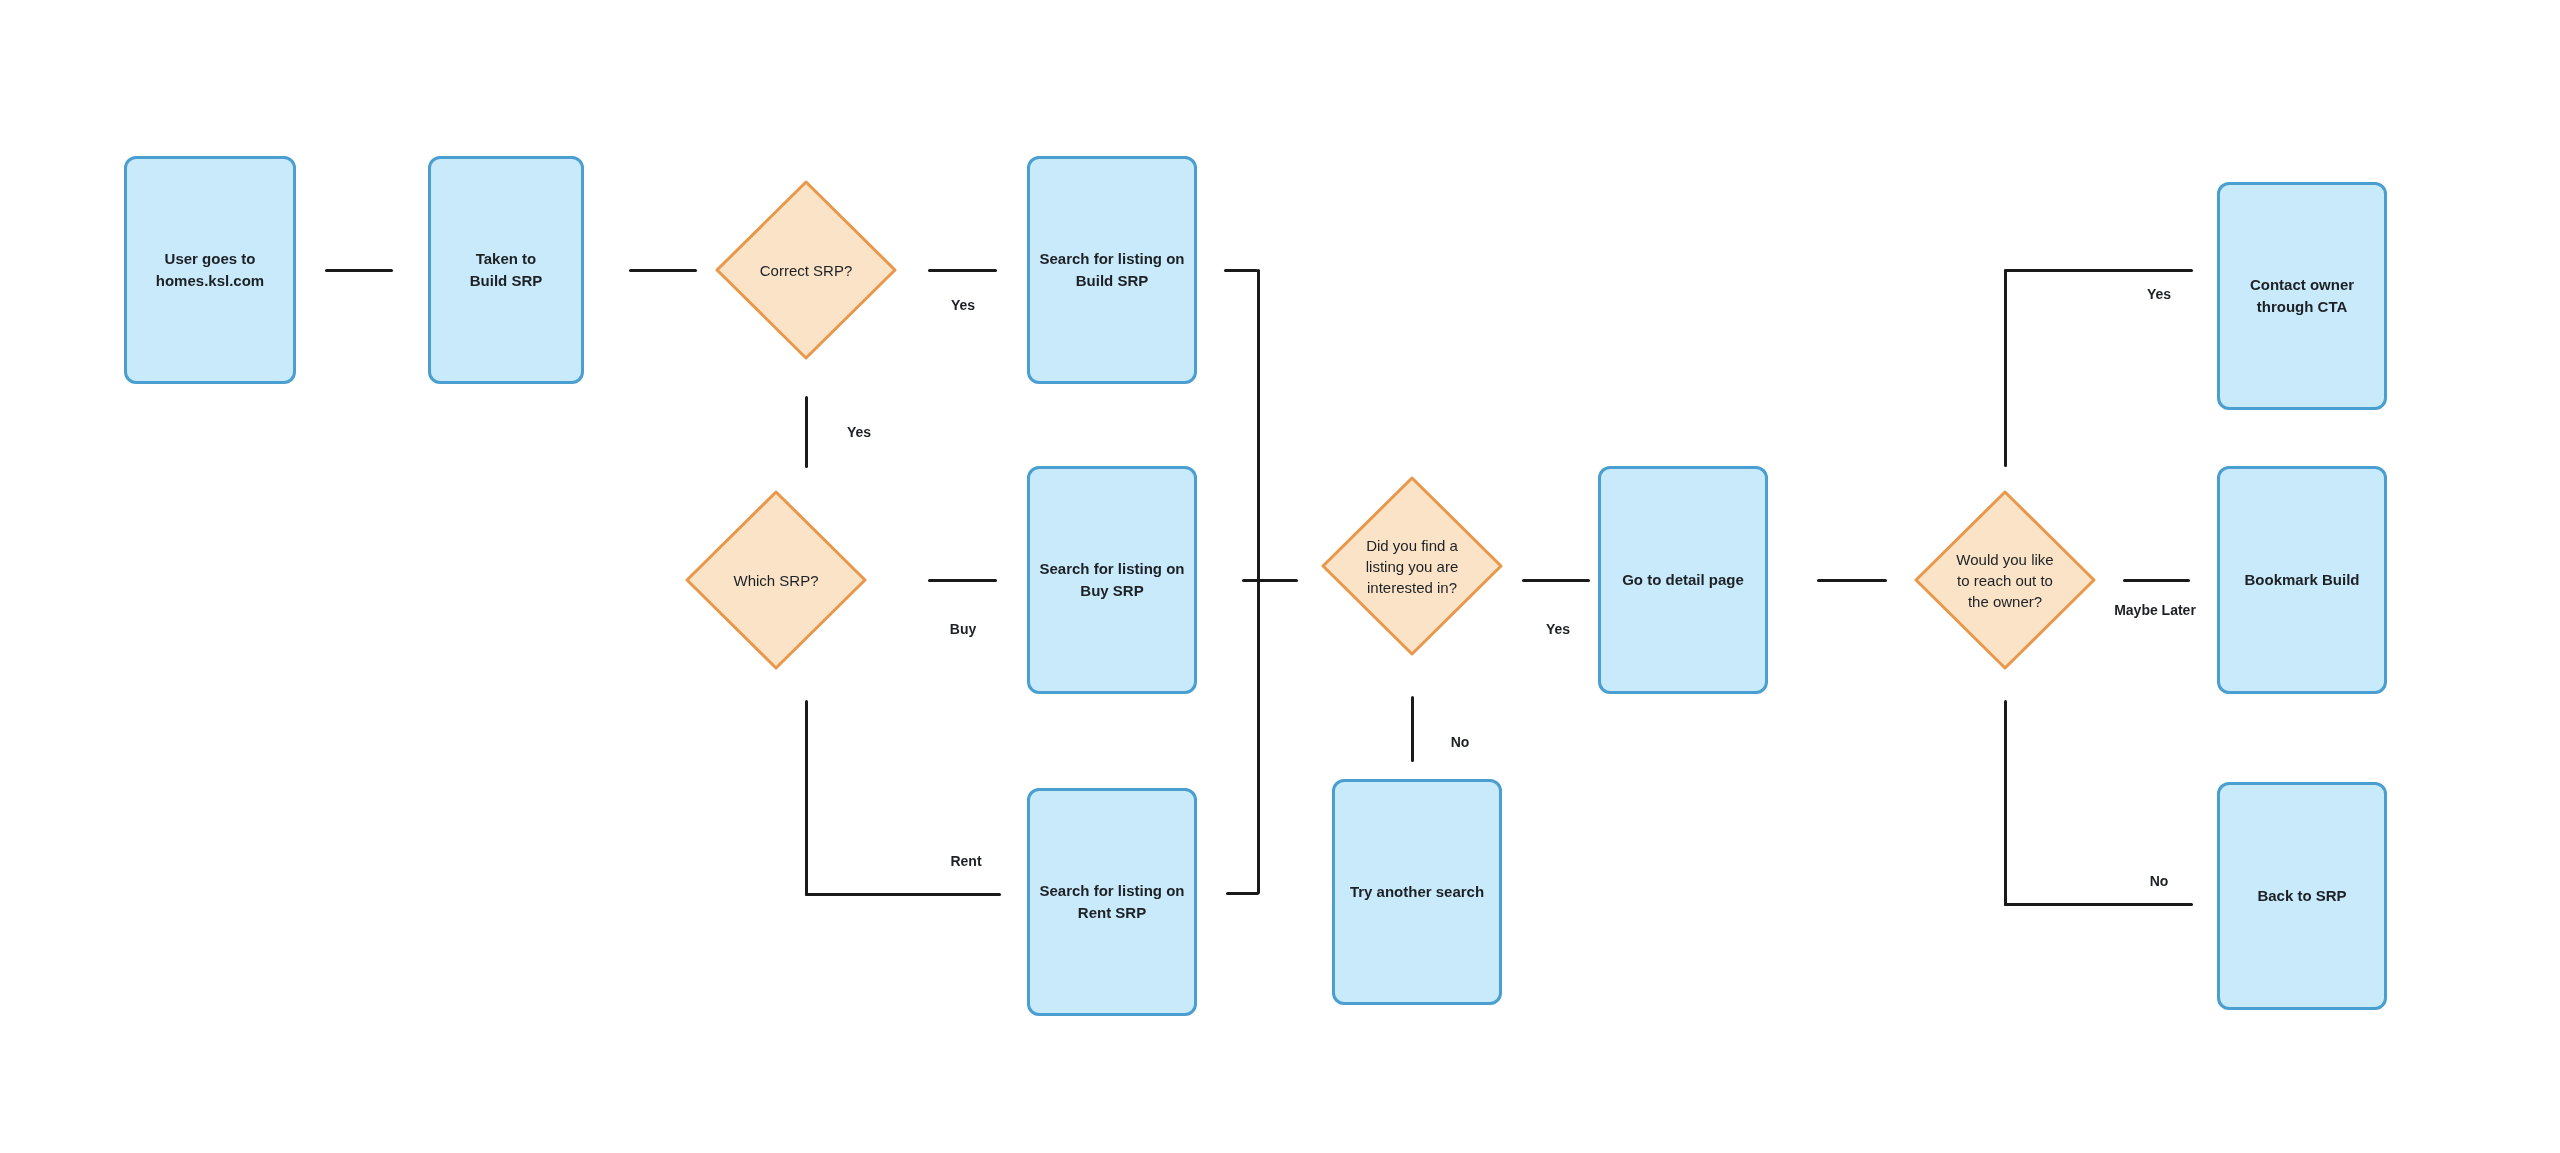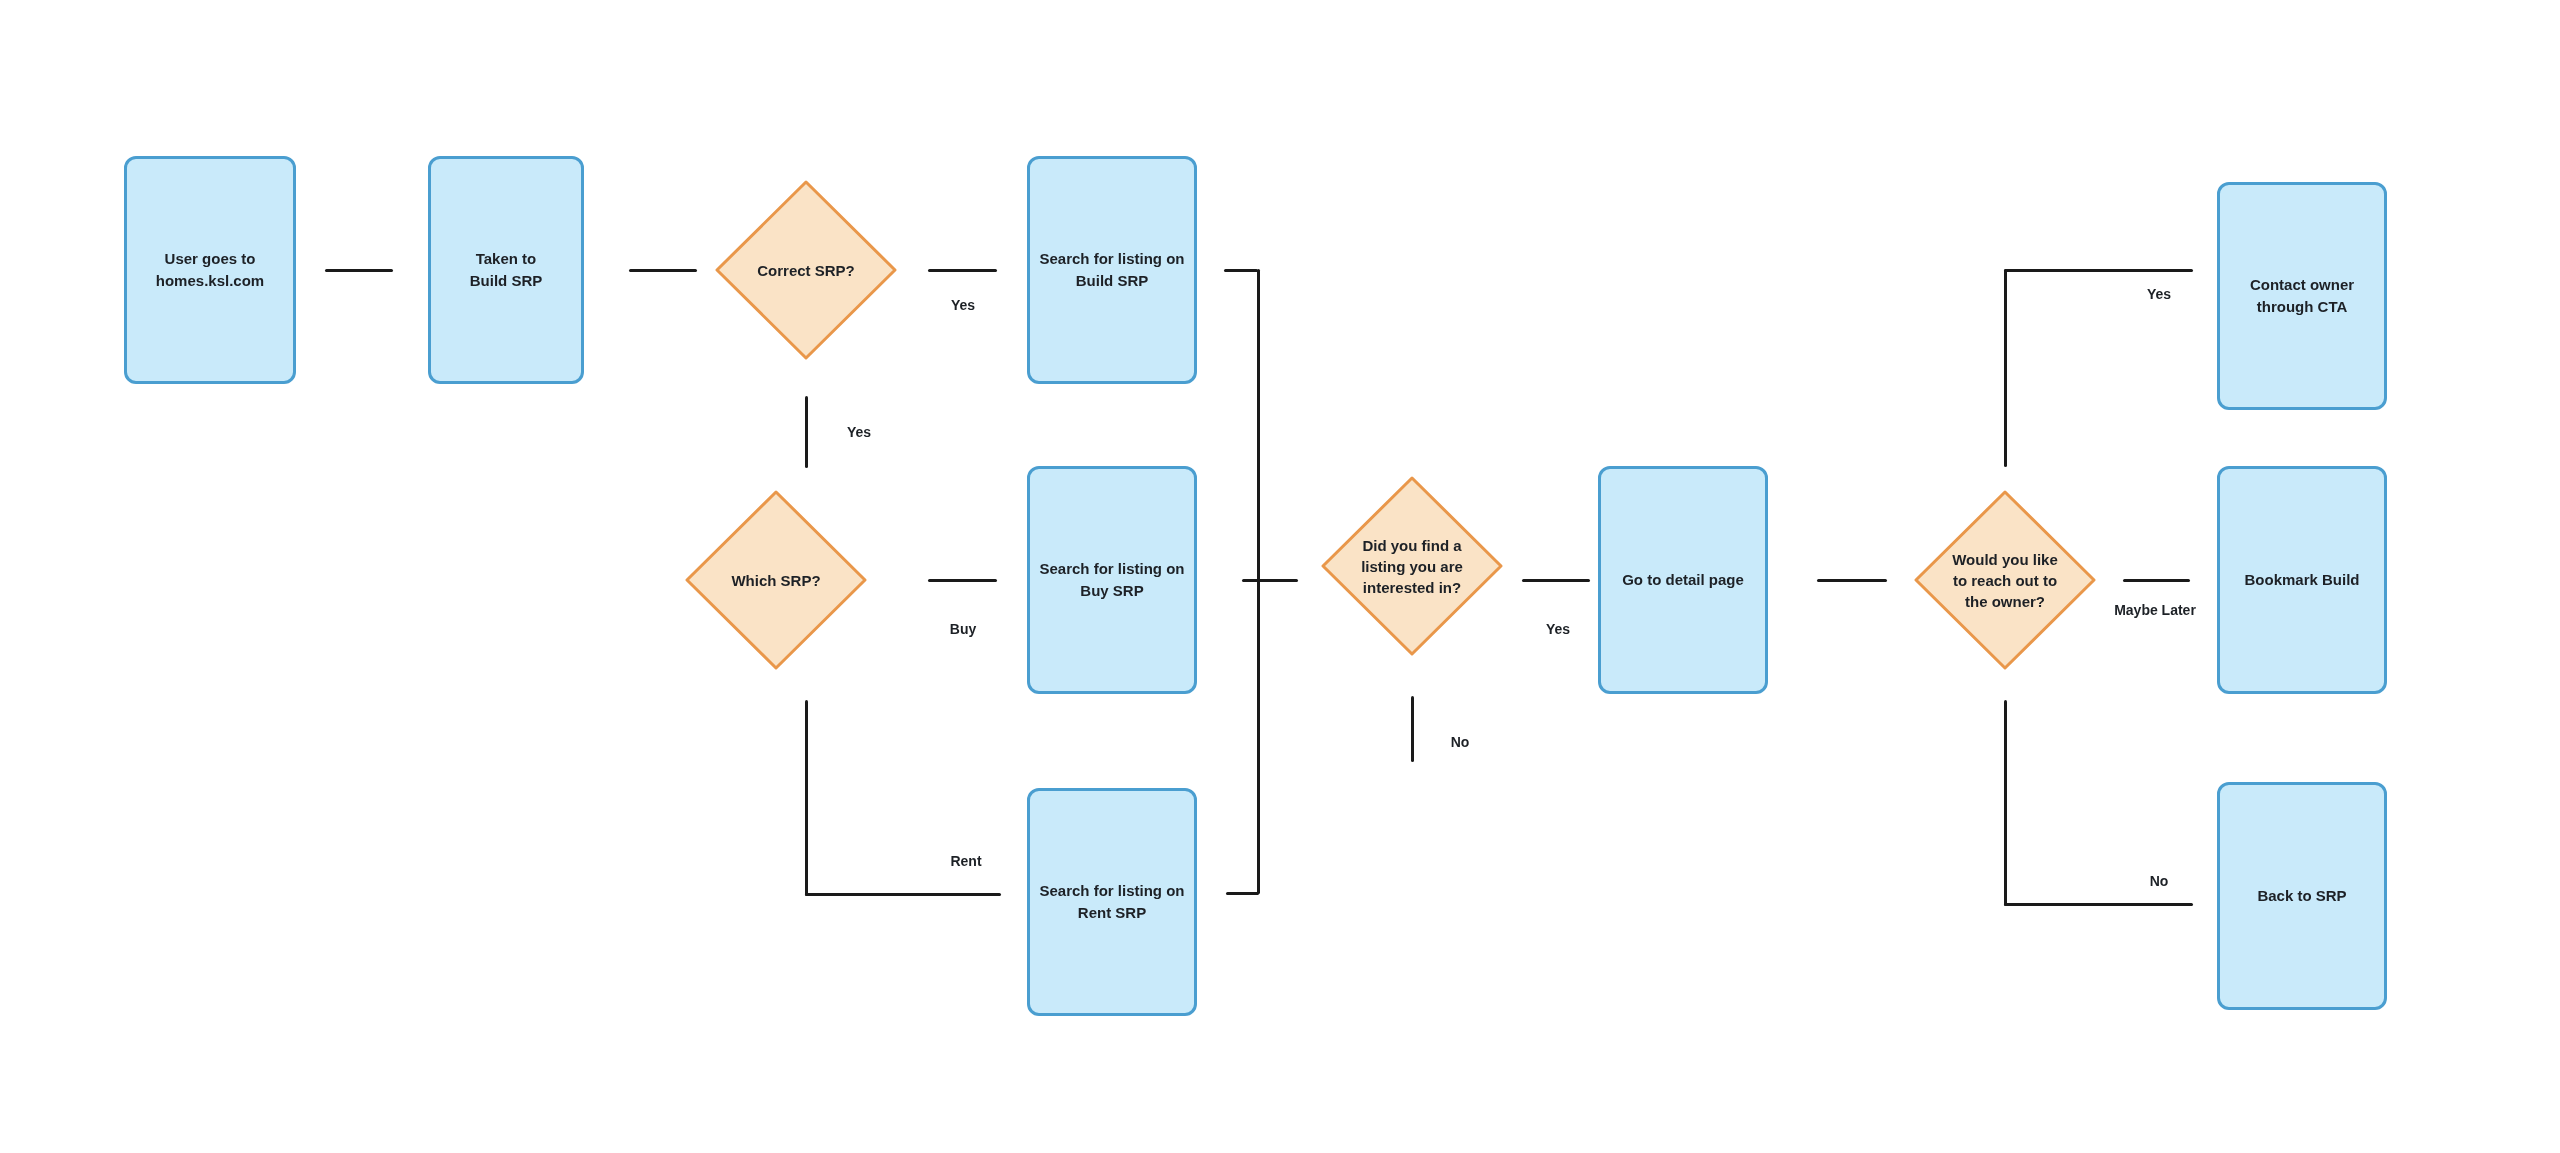--- a/index.html
+++ b/index.html
@@ -10,21 +10,21 @@
   html,body{margin:0;padding:0;background:#fff;}
   #canvas{position:relative;width:2560px;height:1153px;background:#ffffff;
           font-family:"Liberation Sans", sans-serif;color:var(--ink);overflow:hidden;}
   .p{position:absolute;width:170px;height:228px;background:var(--proc-fill);
      border:3px solid var(--proc-border);border-radius:12px;box-sizing:border-box;
      display:flex;align-items:center;justify-content:center;text-align:center;
      font-size:15px;font-weight:bold;line-height:1.45;white-space:pre-line;padding:4px;}
   .d{position:absolute;width:184px;height:180px;}
   .d svg{position:absolute;left:0;top:0;display:block;}
   .d .dt{position:absolute;left:0;top:0;right:0;bottom:0;display:flex;align-items:center;
-     justify-content:center;text-align:center;font-size:15px;font-weight:bold;
+     justify-content:center;text-align:center;font-size:15px;font-weight:normal;
      line-height:1.4;white-space:pre-line;}
   .hl{position:absolute;height:3px;background:var(--line);border-radius:2px;}
   .vl{position:absolute;width:3px;background:var(--line);border-radius:2px;}
   .lab{position:absolute;transform:translate(-50%,-50%);font-size:14px;font-weight:bold;
      color:var(--ink);white-space:nowrap;}
 </style>
 </head>
 <body>
 
 <div id="canvas">
@@ -32,20 +32,21 @@
   <div class="p" style="left:124px;top:156px;width:172px">User goes to
 homes.ksl.com</div>
   <div class="p" style="left:428px;top:156px;width:156px">Taken to
 Build SRP</div>
   <div class="p" style="left:1027px;top:156px">Search for listing on
 Build SRP</div>
   <div class="p" style="left:1027px;top:466px">Search for listing on
 Buy SRP</div>
   <div class="p" style="left:1027px;top:788px">Search for listing on
 Rent SRP</div>
+  <div class="p" style="left:1332px;top:779px;height:226px">Try another search</div>
   <div class="p" style="left:1598px;top:466px">Go to detail page</div>
   <div class="p" style="left:2217px;top:182px">Contact owner
 through CTA</div>
   <div class="p" style="left:2217px;top:466px">Bookmark Build</div>
   <div class="p" style="left:2217px;top:782px">Back to SRP</div>
 
   <div class="d" style="left:714px;top:180px">
     <svg width="184" height="180" viewBox="0 0 184 180">
         <polygon points="92,2 181,90 92,178 3,90" fill="#FAE3C6" stroke="#E9974A" stroke-width="3" stroke-linejoin="round"></polygon>
       </svg>

